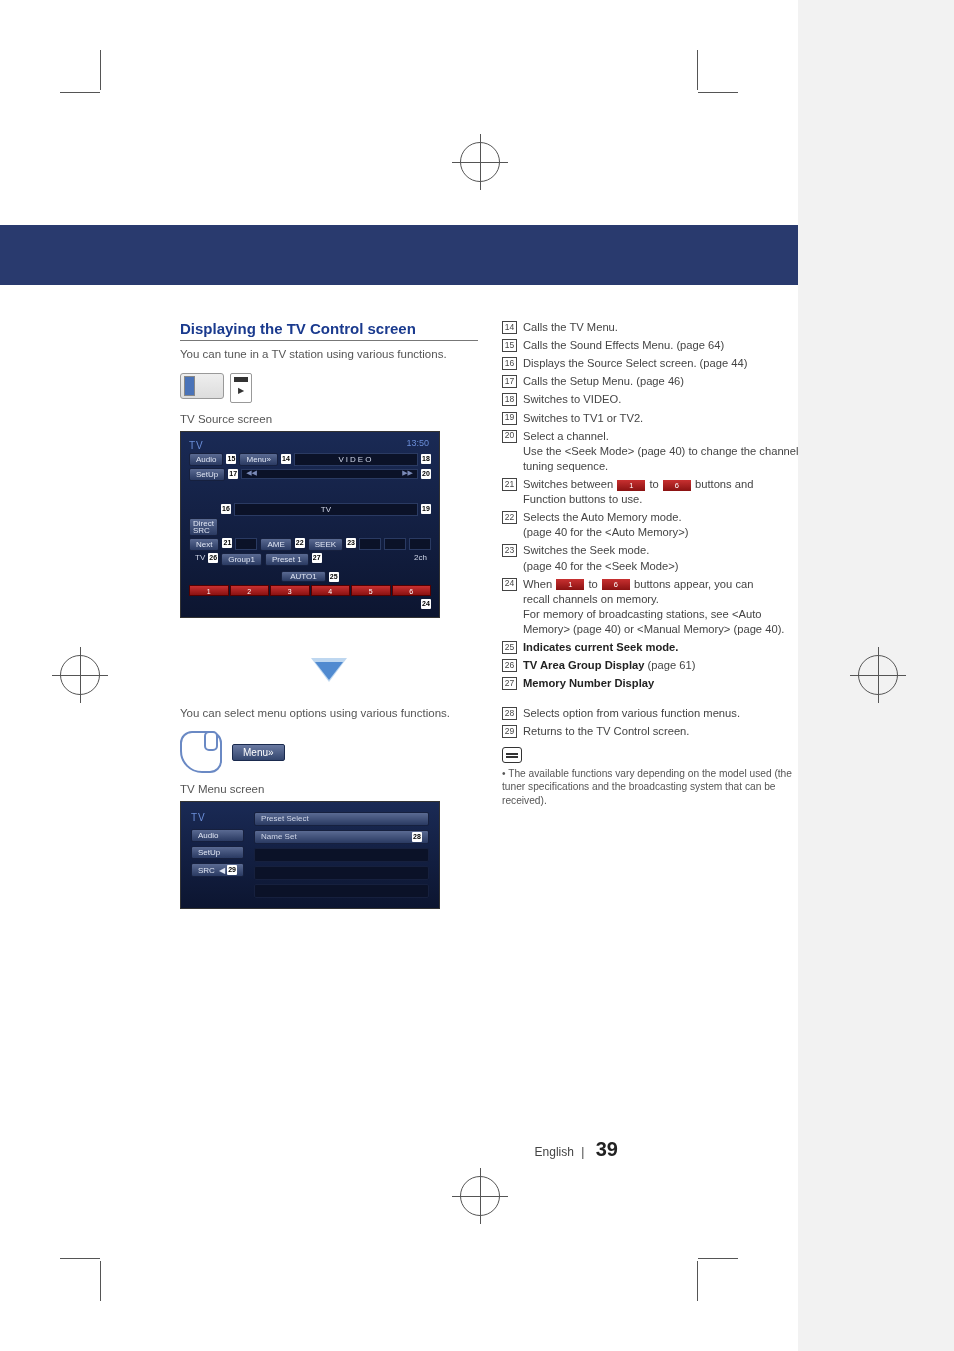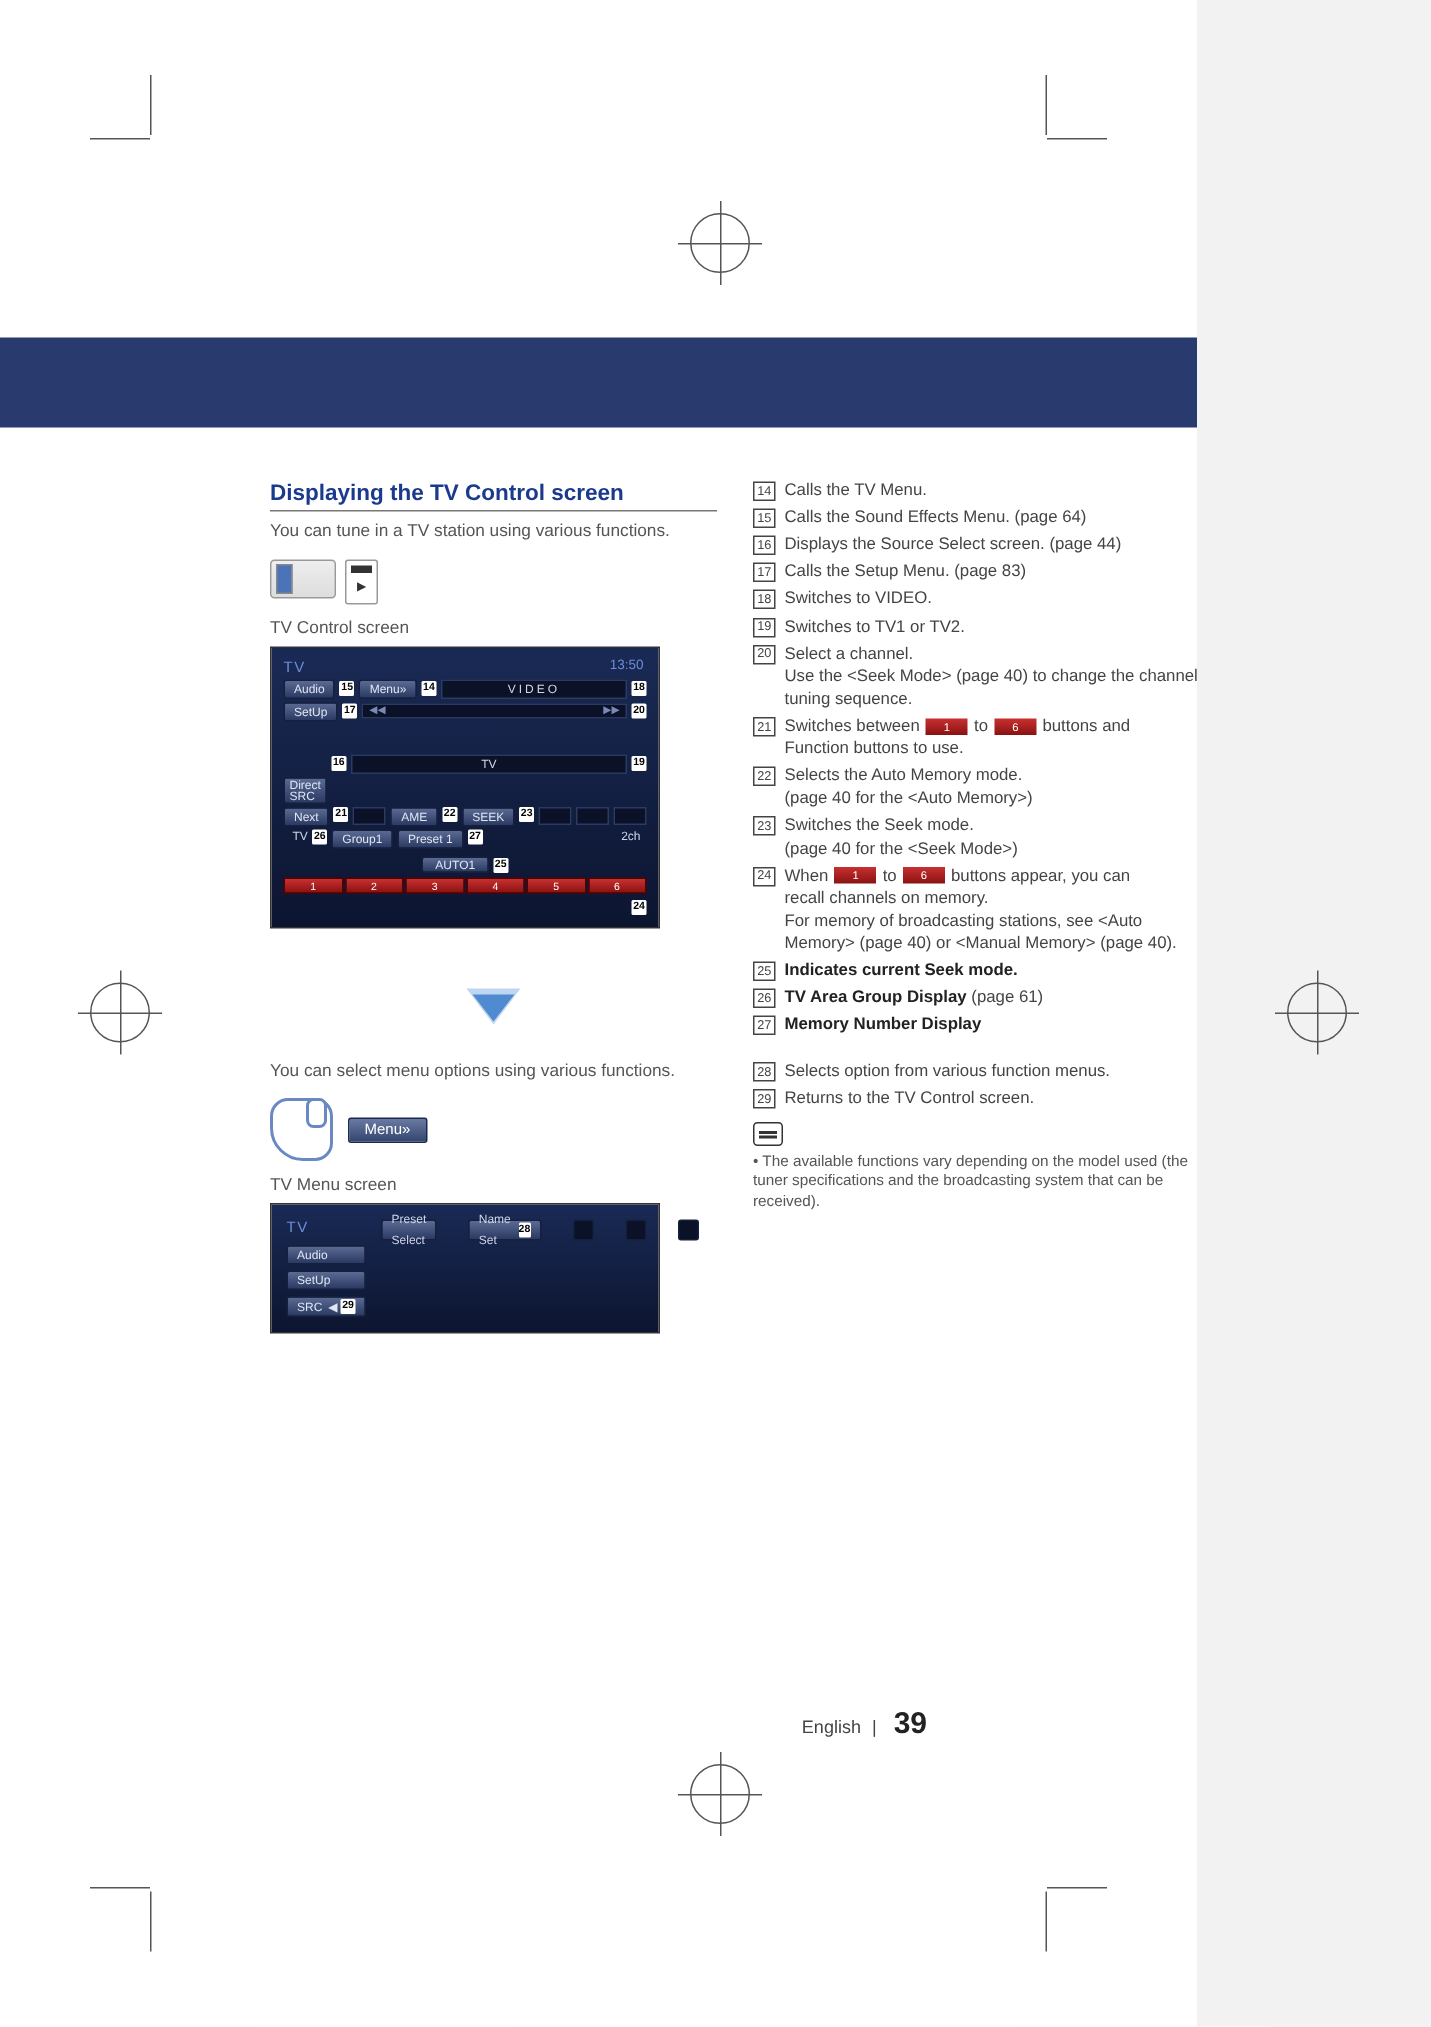--- a/index.html
+++ b/index.html
@@ -169,21 +169,21 @@
     padding:2px 10px; border-radius:2px;
   }
   .menu-screen {
     width:260px;
     background:linear-gradient(#1a2a55,#0c1530);
     border:1px solid #333;
     padding:10px;
     display:flex; gap:10px;
   }
   .ms-left { display:flex;flex-direction:column;gap:4px;}
-  .ms-right { flex:1; display:flex;flex-direction:row;gap:21px;}
+  .ms-right { flex:1; display:flex;flex-direction:column;gap:4px;}
   .ms-row {
     background:linear-gradient(#5a6a92,#2a3a62);
     border:1px solid #16203e; height:14px; border-radius:2px;
     font-size:8px;color:#cfd6e8;padding:0 6px;line-height:14px;
     display:flex;align-items:center;gap:3px;
   }
   .ms-row.blank{background:#0b1228;}
   .callout-list {
     list-style:none; padding:0;
   }
@@ -274,21 +274,21 @@
 
       <div class="col">
         <div class="section-title">Displaying the TV Control screen</div>
         <div class="body-text">You can tune in a TV station using various functions.</div>
 
         <div class="device-icons">
           <div class="dev-front"></div>
           <div class="dev-remote"></div>
         </div>
 
-        <div class="screen-caption">TV Control screen</div>
+        <div class="screen-caption">TV Source screen</div>
 
         <div class="tv-screen">
           <div class="ts-time">13:50</div>
           <div class="ts-title">TV</div>
 
           <div class="ts-row">
             <span class="ts-btn">
               <span>Audio</span>
             </span>
             <span class="badge">15</span>
@@ -386,21 +386,21 @@
           <li>
               <span class="num">15</span>
               <span>Calls the Sound Effects Menu. (page 64)</span>
             </li>
           <li>
               <span class="num">16</span>
               <span>Displays the Source Select screen. (page 44)</span>
             </li>
           <li>
               <span class="num">17</span>
-              <span>Calls the Setup Menu. (page 83)</span>
+              <span>Calls the Setup Menu. (page 46)</span>
             </li>
           <li>
               <span class="num">18</span>
               <span>Switches to VIDEO.</span>
             </li>
           <li>
               <span class="num">19</span>
               <span>Switches to TV1 or TV2.</span>
             </li>
           <li>

